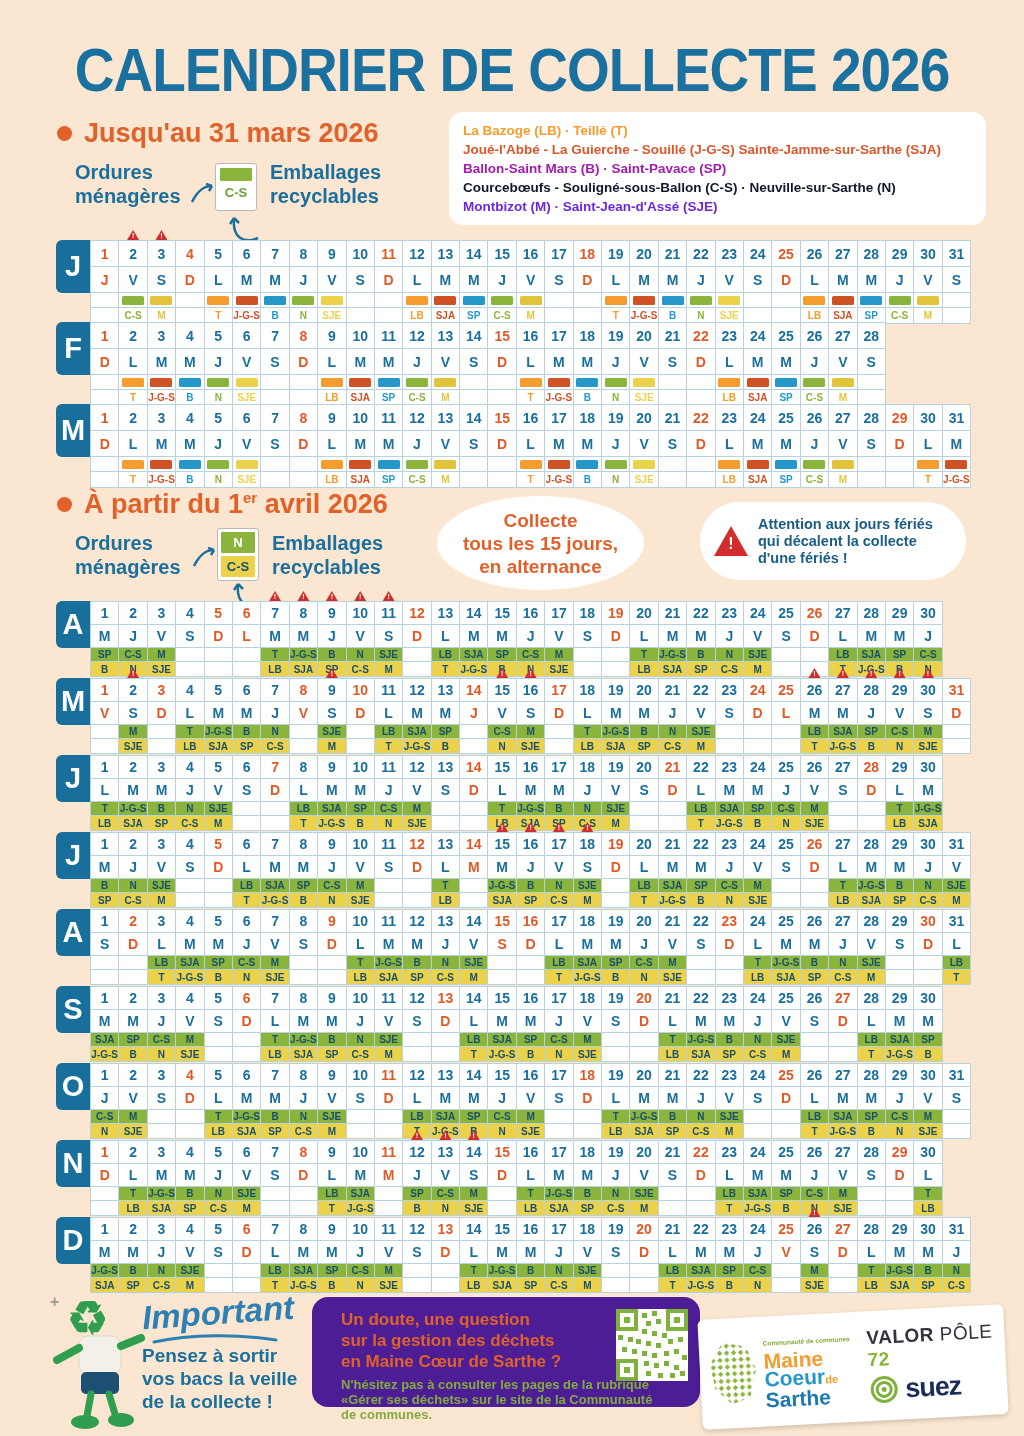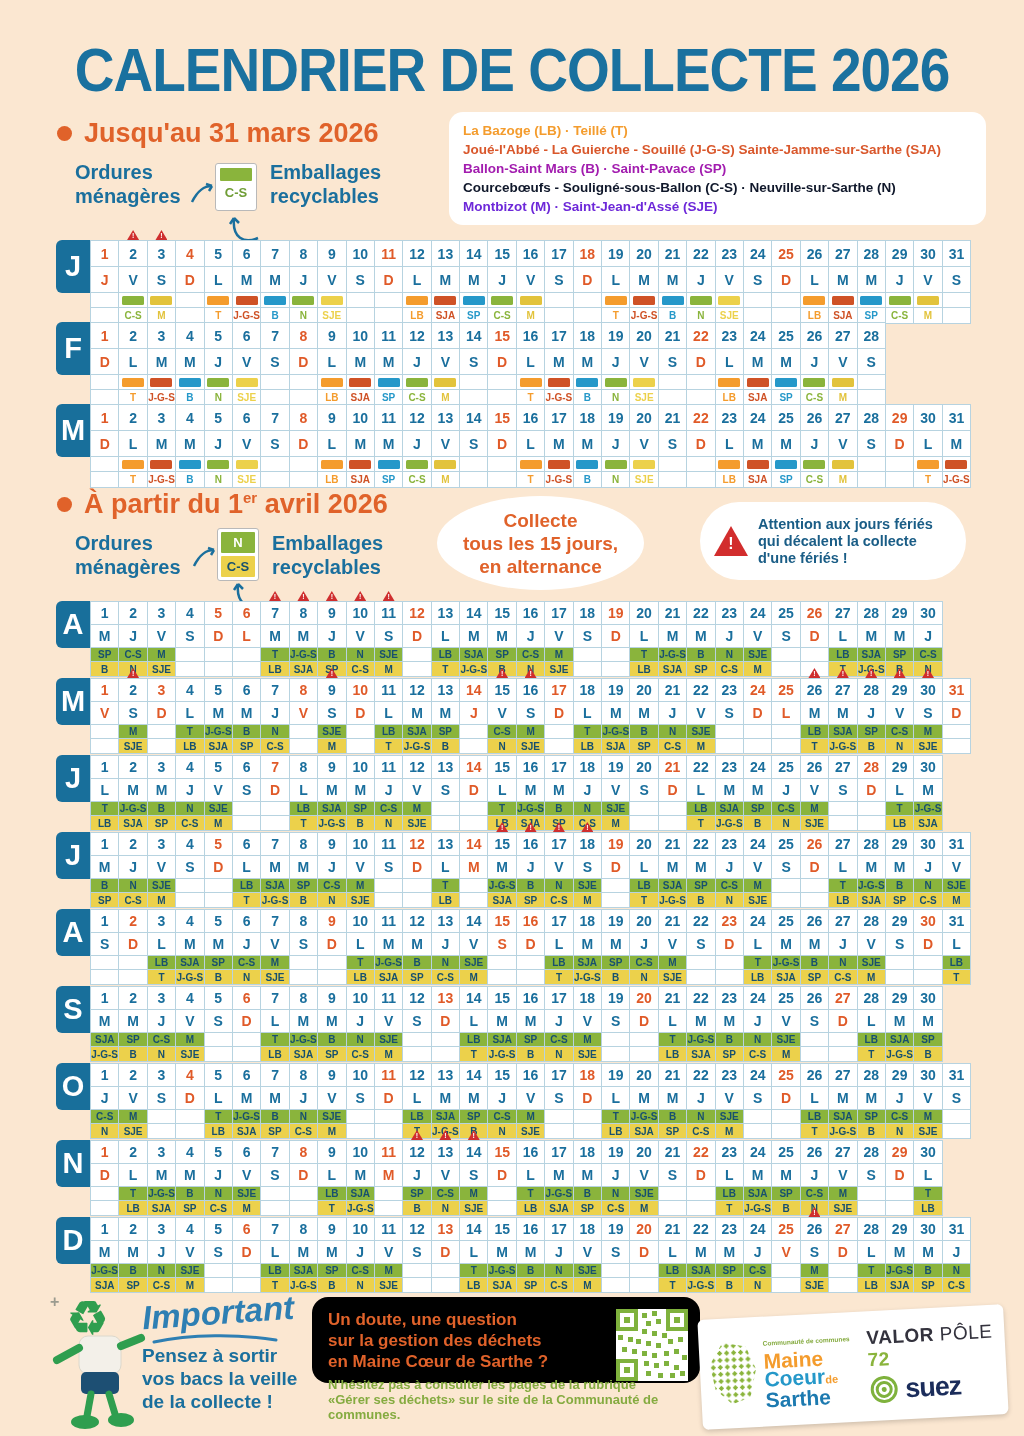--- a/index.html
+++ b/index.html
@@ -51,22 +51,22 @@
     display:flex;align-items:center;gap:10px;padding:8px 14px;}
   .warn-big{width:34px;height:30px;background:#d22d2d;clip-path:polygon(50% 0,100% 100%,0 100%);color:#fff;
     font-size:16px;line-height:36px;text-align:center;font-weight:bold;flex:0 0 34px;}
   .oval2-text{color:#1a5d86;font-size:14.5px;font-weight:bold;line-height:17px;}
   
   .plus-deco{position:absolute;left:50px;top:1293px;color:#9b9b8f;font-size:16px;font-weight:bold;}
   .important{position:absolute;left:142px;top:1294px;font-size:33px;font-weight:bold;font-style:italic;
     color:#2e7fb3;transform:rotate(-4deg);}
   .imp-underline{position:absolute;left:150px;top:1332px;}
   .reminder{position:absolute;left:142px;top:1344px;font-size:19px;font-weight:bold;color:var(--blue);line-height:23px;}
-  .qbox{position:absolute;left:312px;top:1297px;width:388px;height:86px;background:#000000;border-radius:16px;
-    padding:12px 16px;}
+  .qbox{position:absolute;left:312px;top:1297px;width:388px;height:110px;background:#4c1d95;border-radius:16px;
+    padding:12px 29px;}
   .q-title{color:#e0622a;font-size:17px;font-weight:bold;line-height:21px;width:275px;}
   .q-sub{color:#85ab40;font-size:13px;font-weight:bold;line-height:15px;margin-top:5px;width:100%;}
   .qr{position:absolute;right:12px;top:12px;}
   .logo-card{position:absolute;left:700px;top:1312px;width:306px;height:110px;background:#fff;border-radius:6px;
     transform:rotate(-3deg);box-shadow:0 2px 5px rgba(0,0,0,.18);display:flex;align-items:center;padding:6px 10px;gap:8px;}
   .blob{width:46px;height:62px;background-image:radial-gradient(#8ab43c 2px,transparent 2.3px);
     background-size:7px 7px;clip-path:polygon(30% 0,80% 8%,100% 45%,85% 90%,45% 100%,10% 75%,0 35%);flex:0 0 46px;}
   .mcs{line-height:18px;flex:0 0 92px;}
   .mcs .cc-small{font-size:6.5px;color:#85ab40;font-weight:bold;display:block;}
   .mcs .maine{color:#f49c2d;font-size:21px;font-weight:bold;display:block;}

